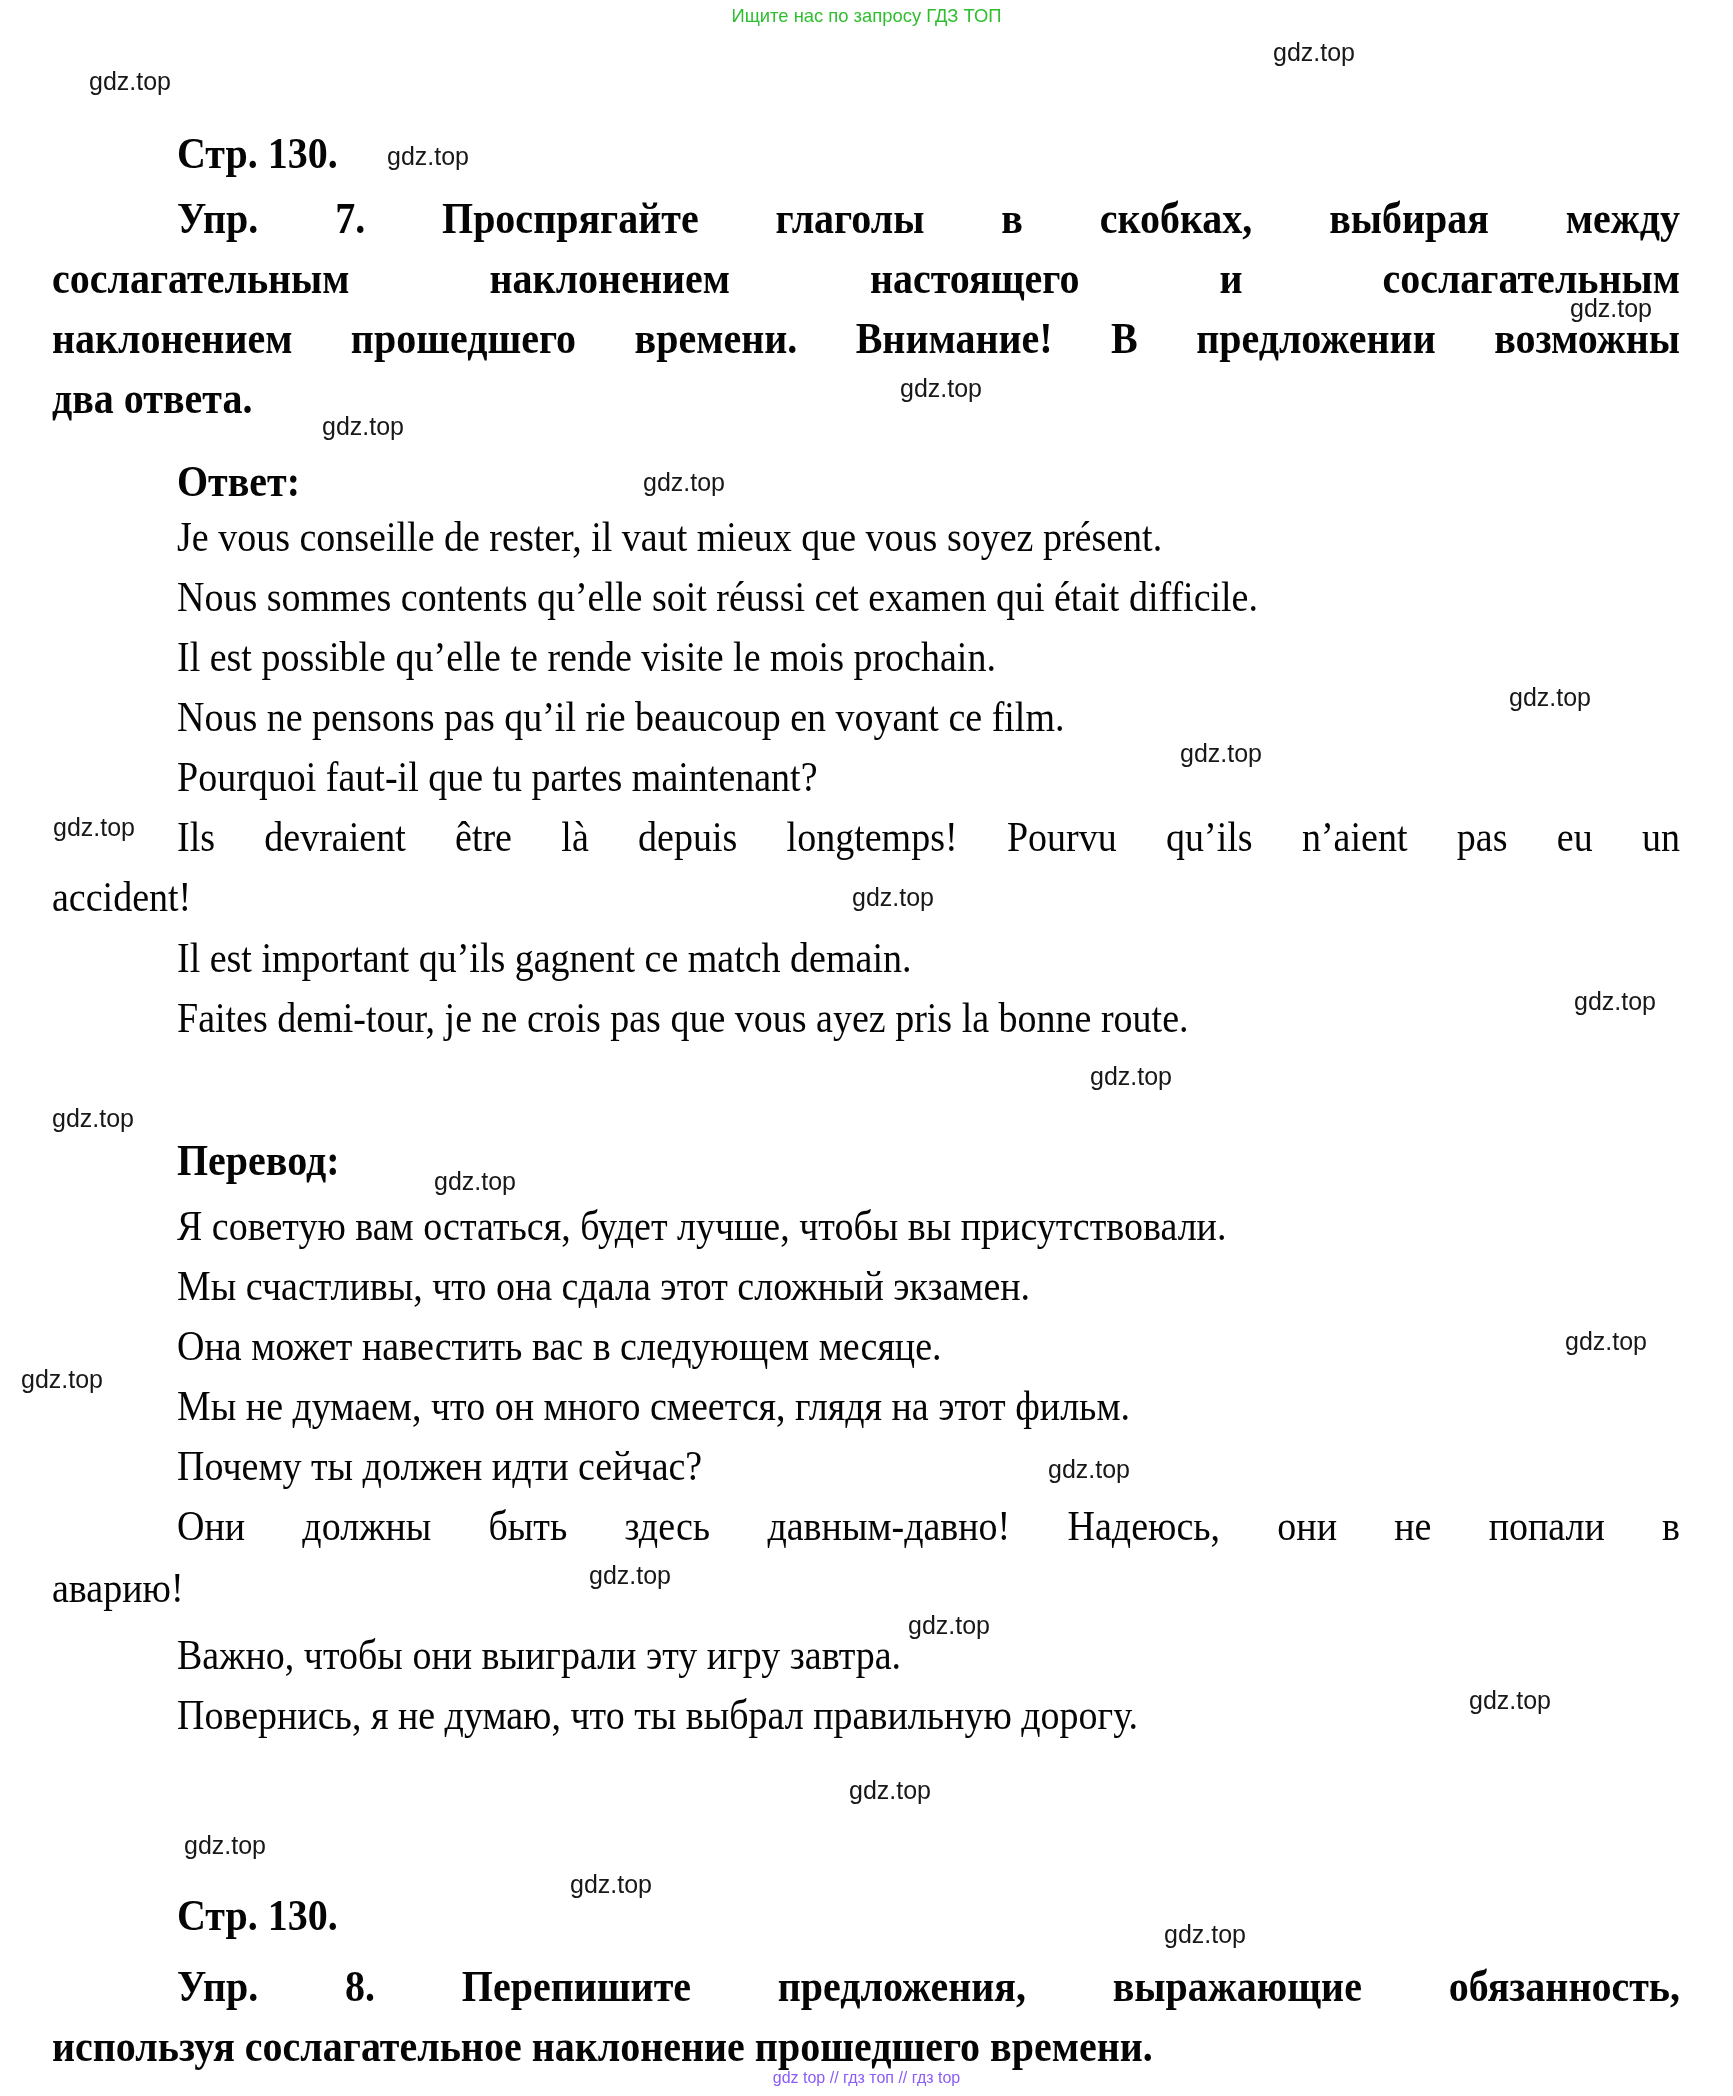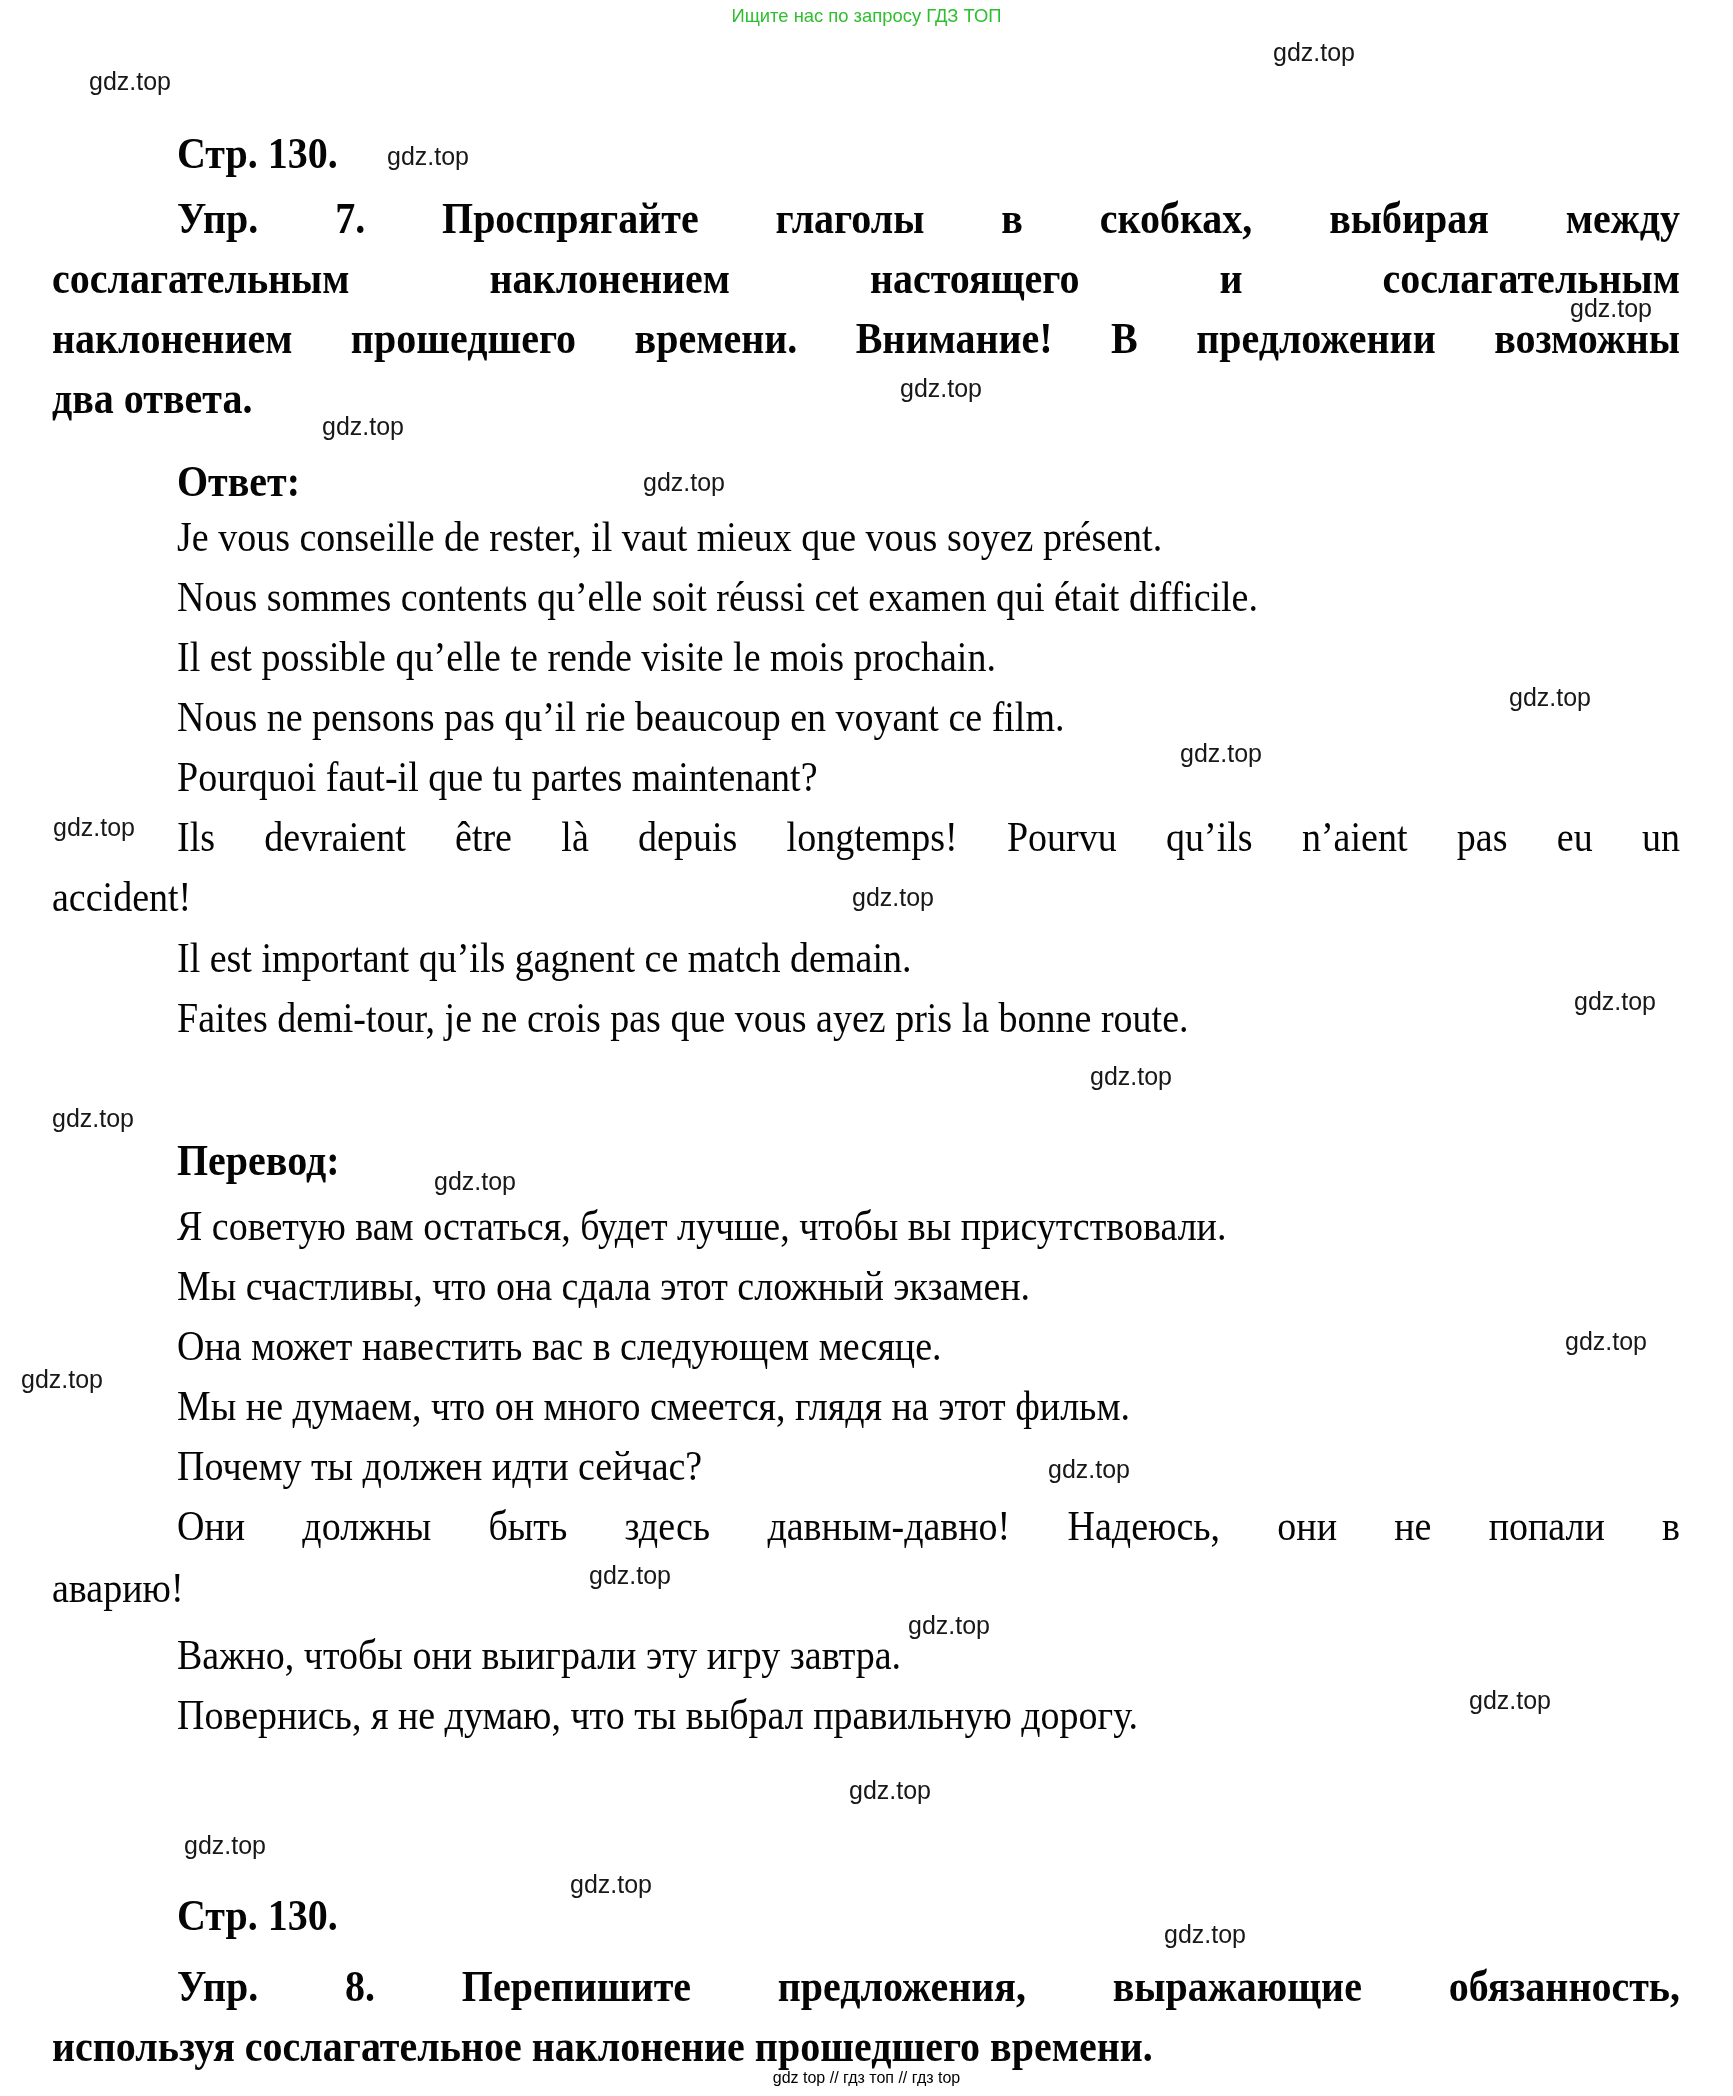--- a/index.html
+++ b/index.html
@@ -110,15 +110,15 @@
       <span class="wm" style="left: 1048px; top: 1457px; color: rgb(24, 24, 24);">gdz.top</span>
       <span class="wm" style="left: 589px; top: 1563px; color: rgb(24, 24, 24);">gdz.top</span>
       <span class="wm" style="left: 908px; top: 1613px; color: rgb(24, 24, 24);">gdz.top</span>
       <span class="wm" style="left: 1469px; top: 1688px; color: rgb(24, 24, 24);">gdz.top</span>
       <span class="wm" style="left: 849px; top: 1778px; color: rgb(24, 24, 24);">gdz.top</span>
       <span class="wm" style="left: 184px; top: 1833px; color: rgb(24, 24, 24);">gdz.top</span>
       <span class="wm" style="left: 570px; top: 1872px; color: rgb(24, 24, 24);">gdz.top</span>
       <span class="wm" style="left: 1164px; top: 1922px; color: rgb(24, 24, 24);">gdz.top</span>
     </div>
 
-  <div class="site-note bottom" style="color: #000000;">gdz top  //  гдз топ  //  гдз top</div>
+  <div class="site-note bottom" style="color: #8b5cf6;">gdz top  //  гдз топ  //  гдз top</div>
 </div>
 
 
 </body></html>

